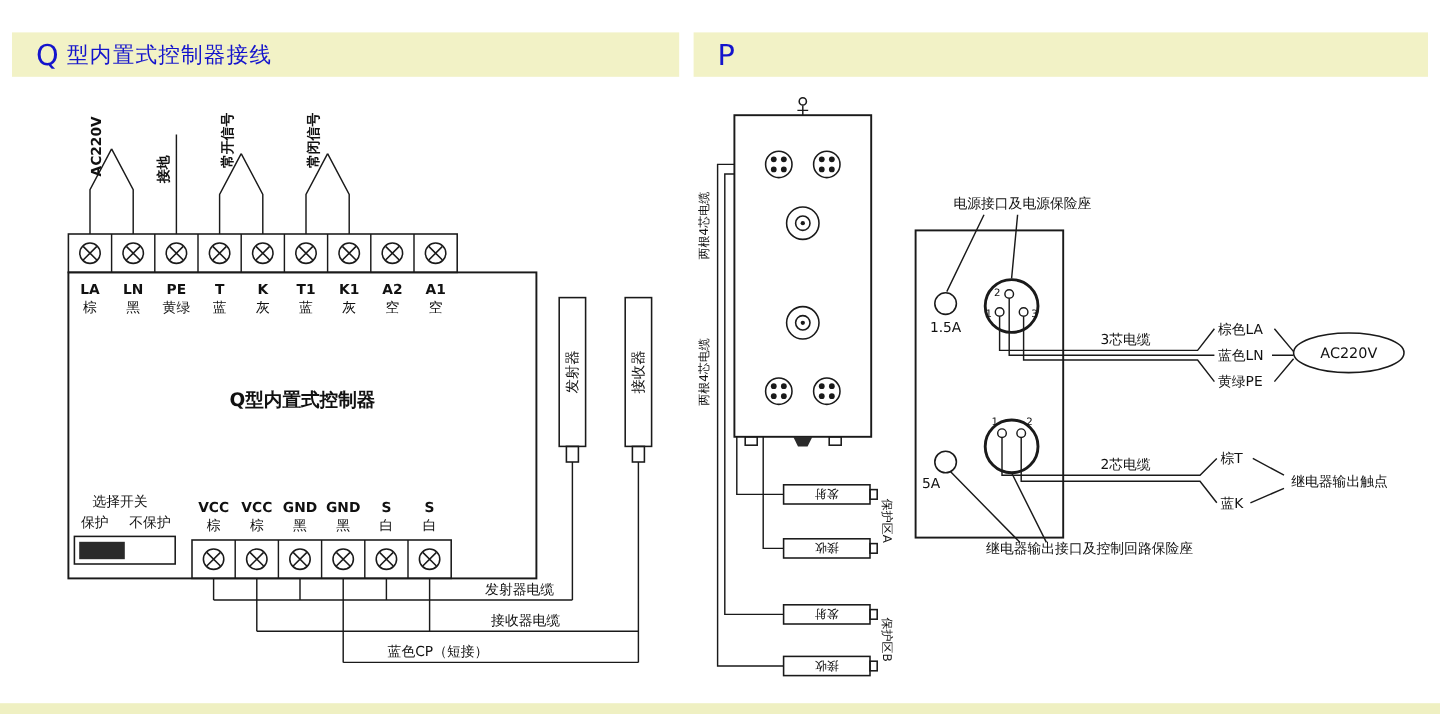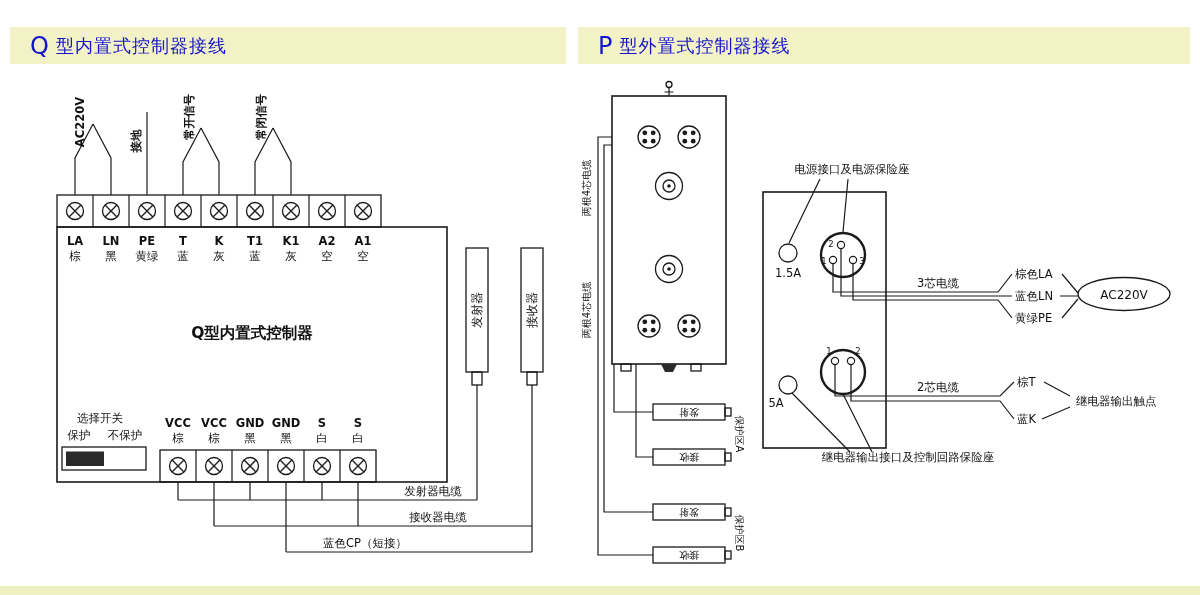--- a/index.html
+++ b/index.html
@@ -40,21 +40,20 @@
 <body>
 
 <div class="page">
 
   <div class="banner banner-left">
     <span class="banner-prefix">Q</span>
     <span class="banner-rest">型内置式控制器接线</span>
   </div>
   <div class="banner banner-right">
     <span class="banner-prefix">P</span>
-    <span class="banner-rest">型外置式控制器接线</span>
   </div>
 
   <svg class="diagram" viewBox="0 0 1200 595">
     <defs>
       <g id="screw" class="sym">
         <circle r="8.5"></circle>
         <path d="M-5.7 -5.7L5.7 5.7M-5.7 5.7L5.7 -5.7"></path>
       </g>
       <g id="dots4">
         <circle class="sym" r="11"></circle>

